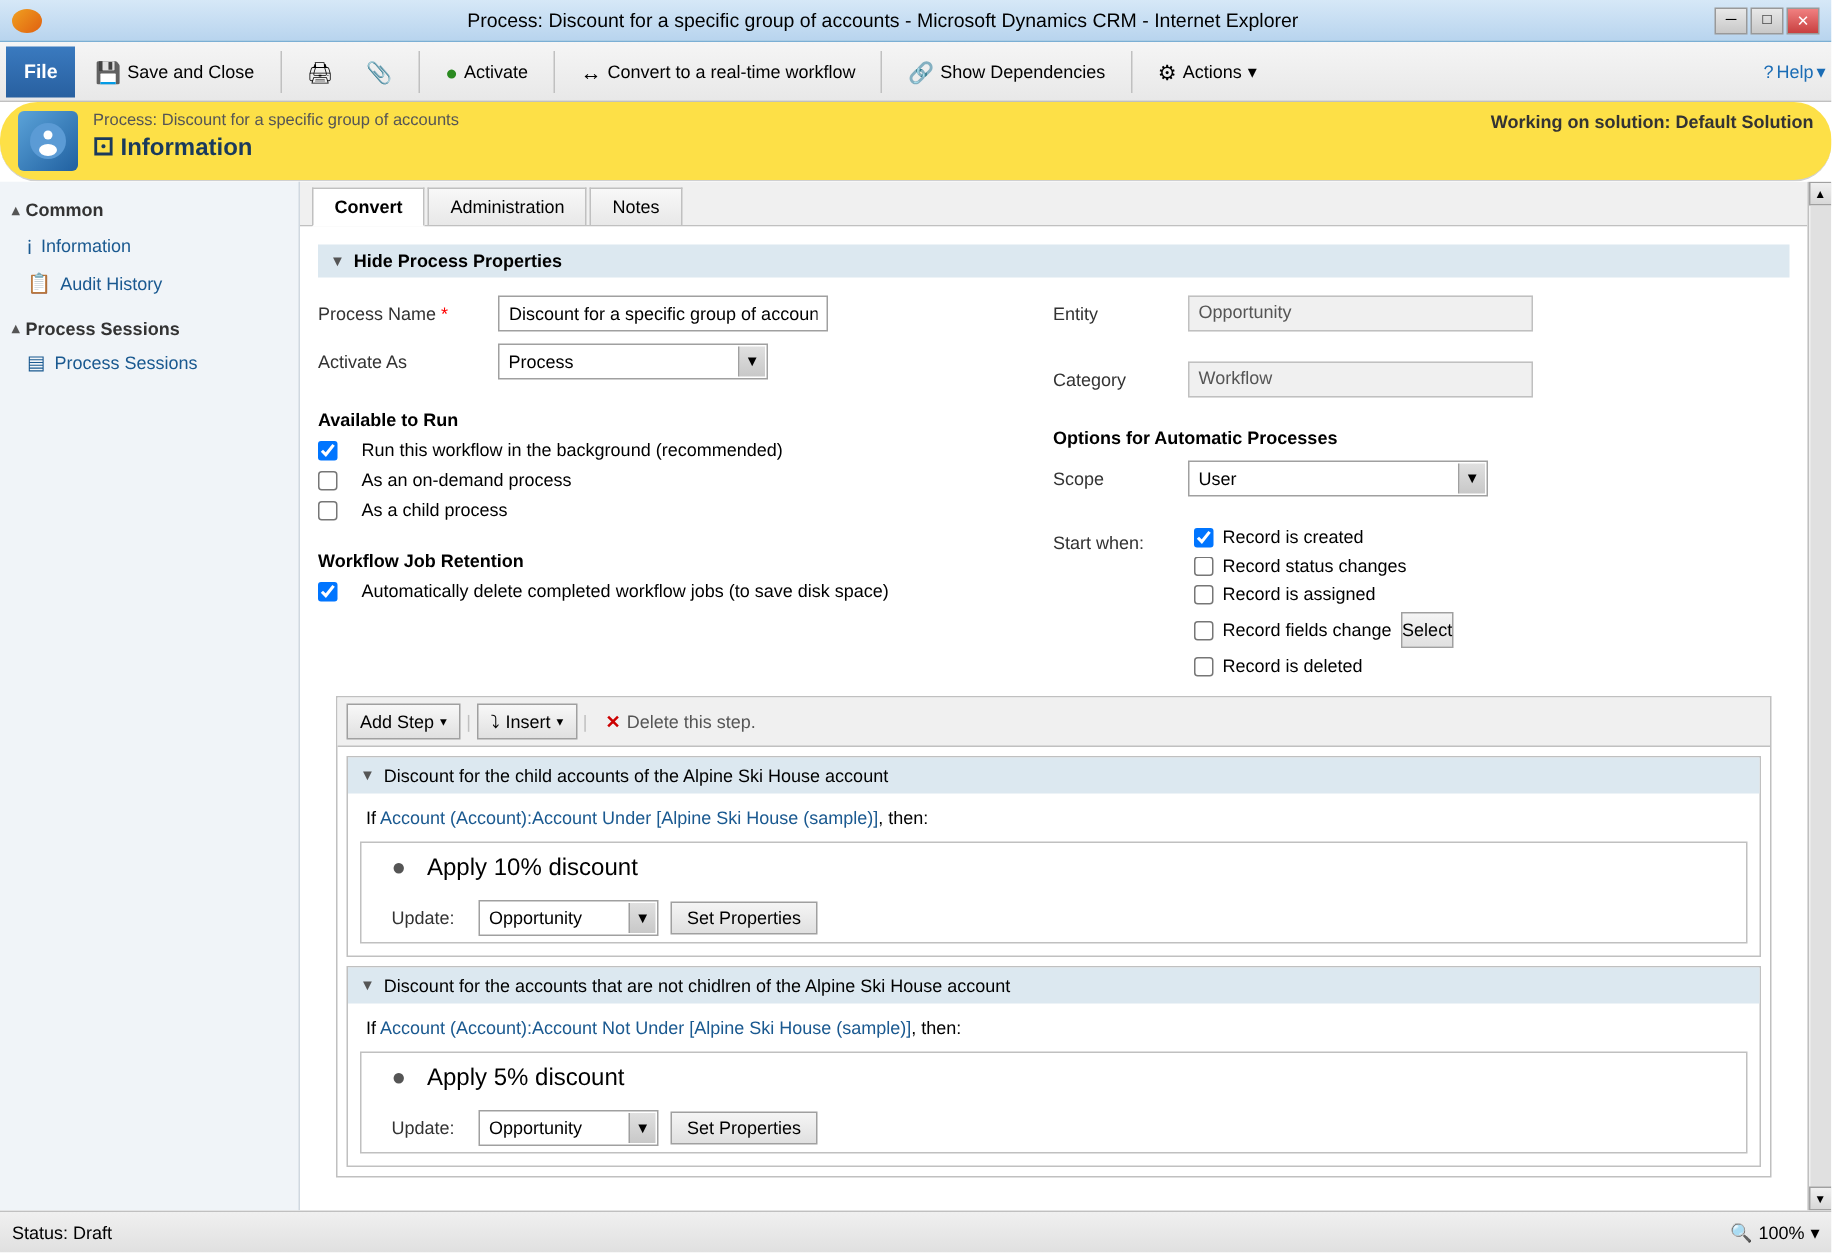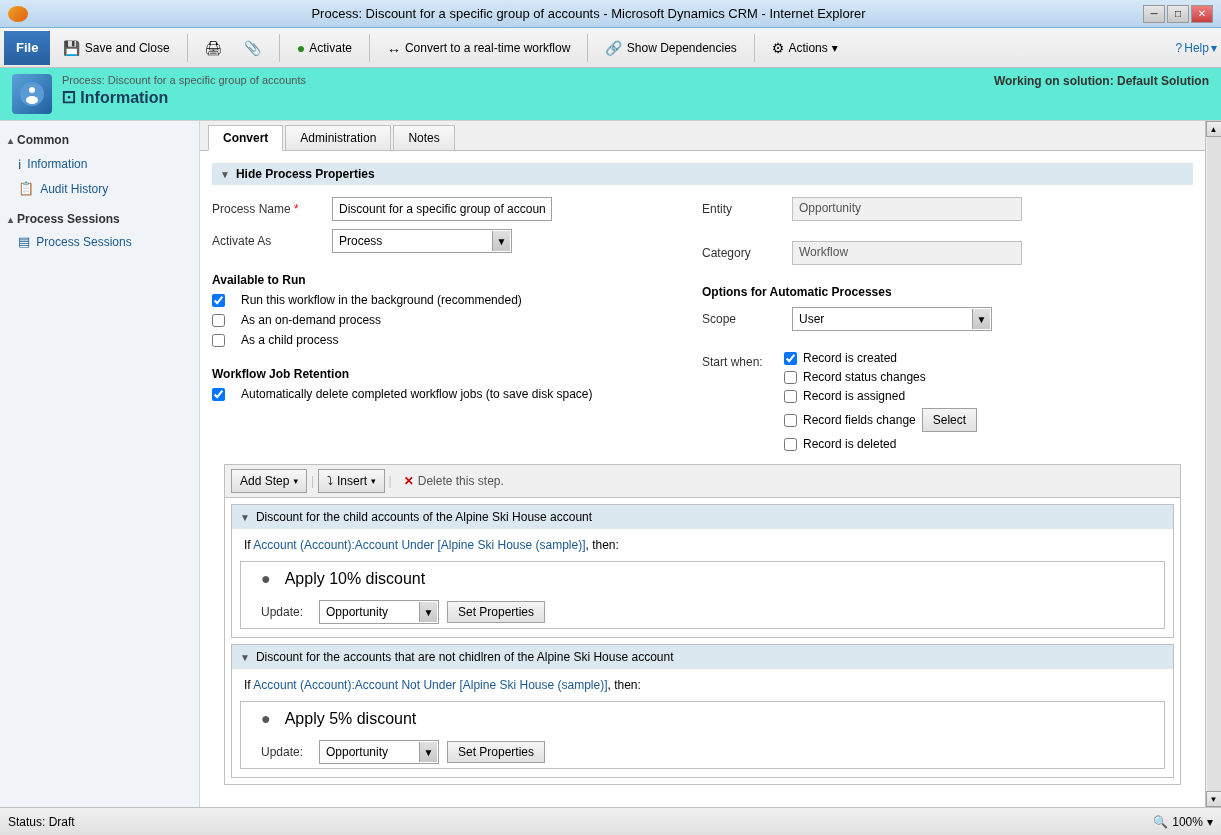--- a/index.html
+++ b/index.html
@@ -61,26 +61,27 @@
 
     
     .main-wrapper {
       display: flex;
       flex-direction: column;
       height: calc(835px - 28px - 40px - 28px);
     }
 
     
     .page-header {
-      background: #5eead4;
+      background: #fde047;
       padding: 6px 12px;
       border-bottom: 1px solid #d0d0d0;
       display: flex;
       align-items: flex-start;
       justify-content: space-between;
+      border-radius: 25px;
     }
     .page-header-left { display: flex; align-items: flex-start; gap: 10px; }
     .page-icon {
       width: 40px; height: 40px;
       background: linear-gradient(135deg, #5ba3d9, #2060a0);
       border-radius: 4px;
       display: flex; align-items: center; justify-content: center;
       color: white; font-size: 20px;
     }
     .page-header-title { font-size: 11px; color: #555; }
@@ -236,21 +237,21 @@
       width: 230px;
     }
 
     .start-when-section { margin-top: 10px; }
     .start-when-label { font-size: 12px; color: #333; margin-bottom: 6px; }
     .start-when-checks { margin-left: 0; }
     .start-when-row { display: flex; align-items: center; gap: 6px; margin-bottom: 5px; }
     .select-btn {
       background: linear-gradient(to bottom, #f5f5f5, #e0e0e0);
       border: 1px solid #a0a0a0;
-      padding: 2px 10px;
+      padding: 2px 0;
       font-size: 12px;
       cursor: pointer;
       height: 24px;
     }
 
     
     .steps-area {
       border: 1px solid #c0c0c0;
       margin: 8px 12px;
       background: white;
@@ -522,21 +523,21 @@
                 <div class="right-label">Scope</div>
                 <div class="select-wrapper">
                   <select style="width:200px;">
                     <option>User</option>
                   </select>
                   <div class="select-arrow">▼</div>
                 </div>
               </div>
 
               <div class="start-when-section">
-                <div style="display:flex; align-items:flex-start; gap:12px;">
+                <div style="display:flex; align-items:flex-start; gap:24px;">
                   <div class="start-when-label" style="margin-top:4px; width:70px;">Start when:</div>
                   <div class="start-when-checks">
                     <div class="start-when-row">
                       <input type="checkbox" id="sw1" checked="" style="">
                       <label for="sw1">Record is created</label>
                     </div>
                     <div class="start-when-row">
                       <input type="checkbox" id="sw2" style="">
                       <label for="sw2">Record status changes</label>
                     </div>

